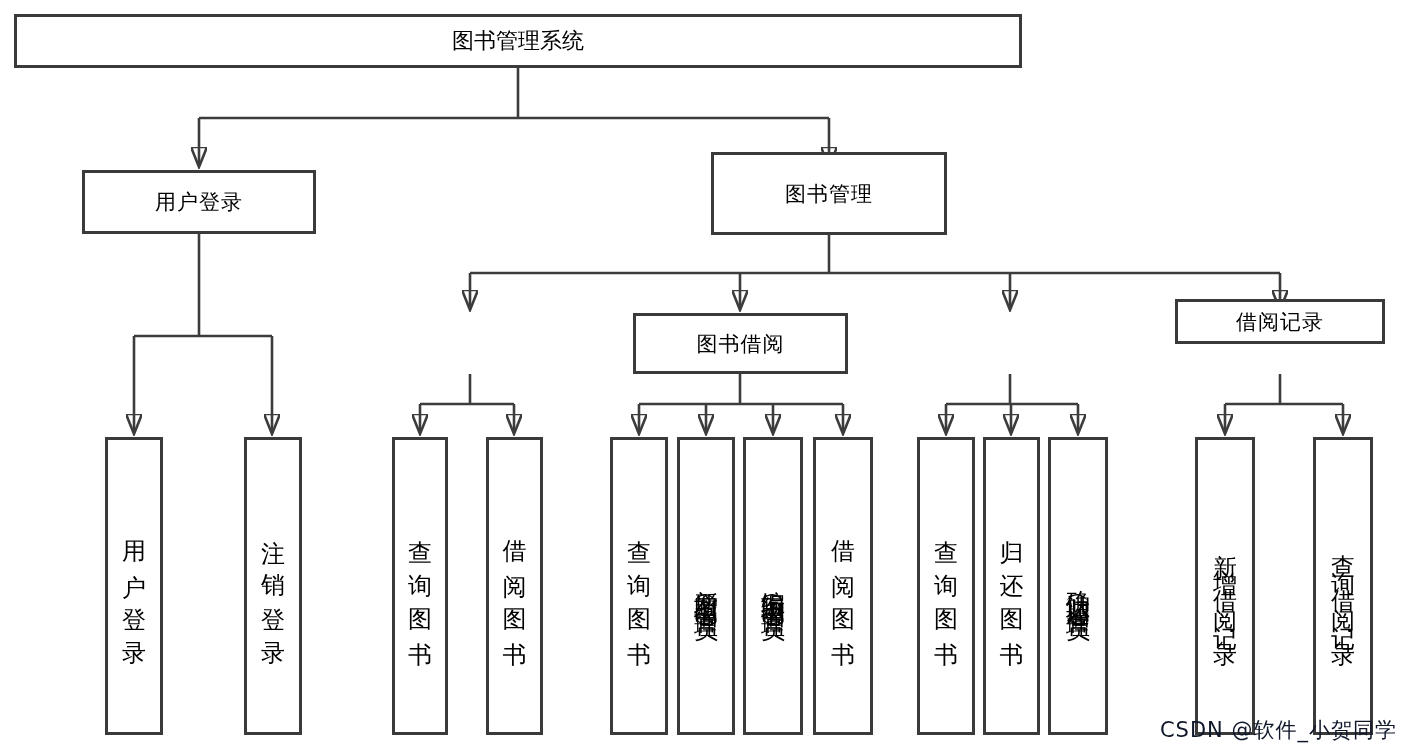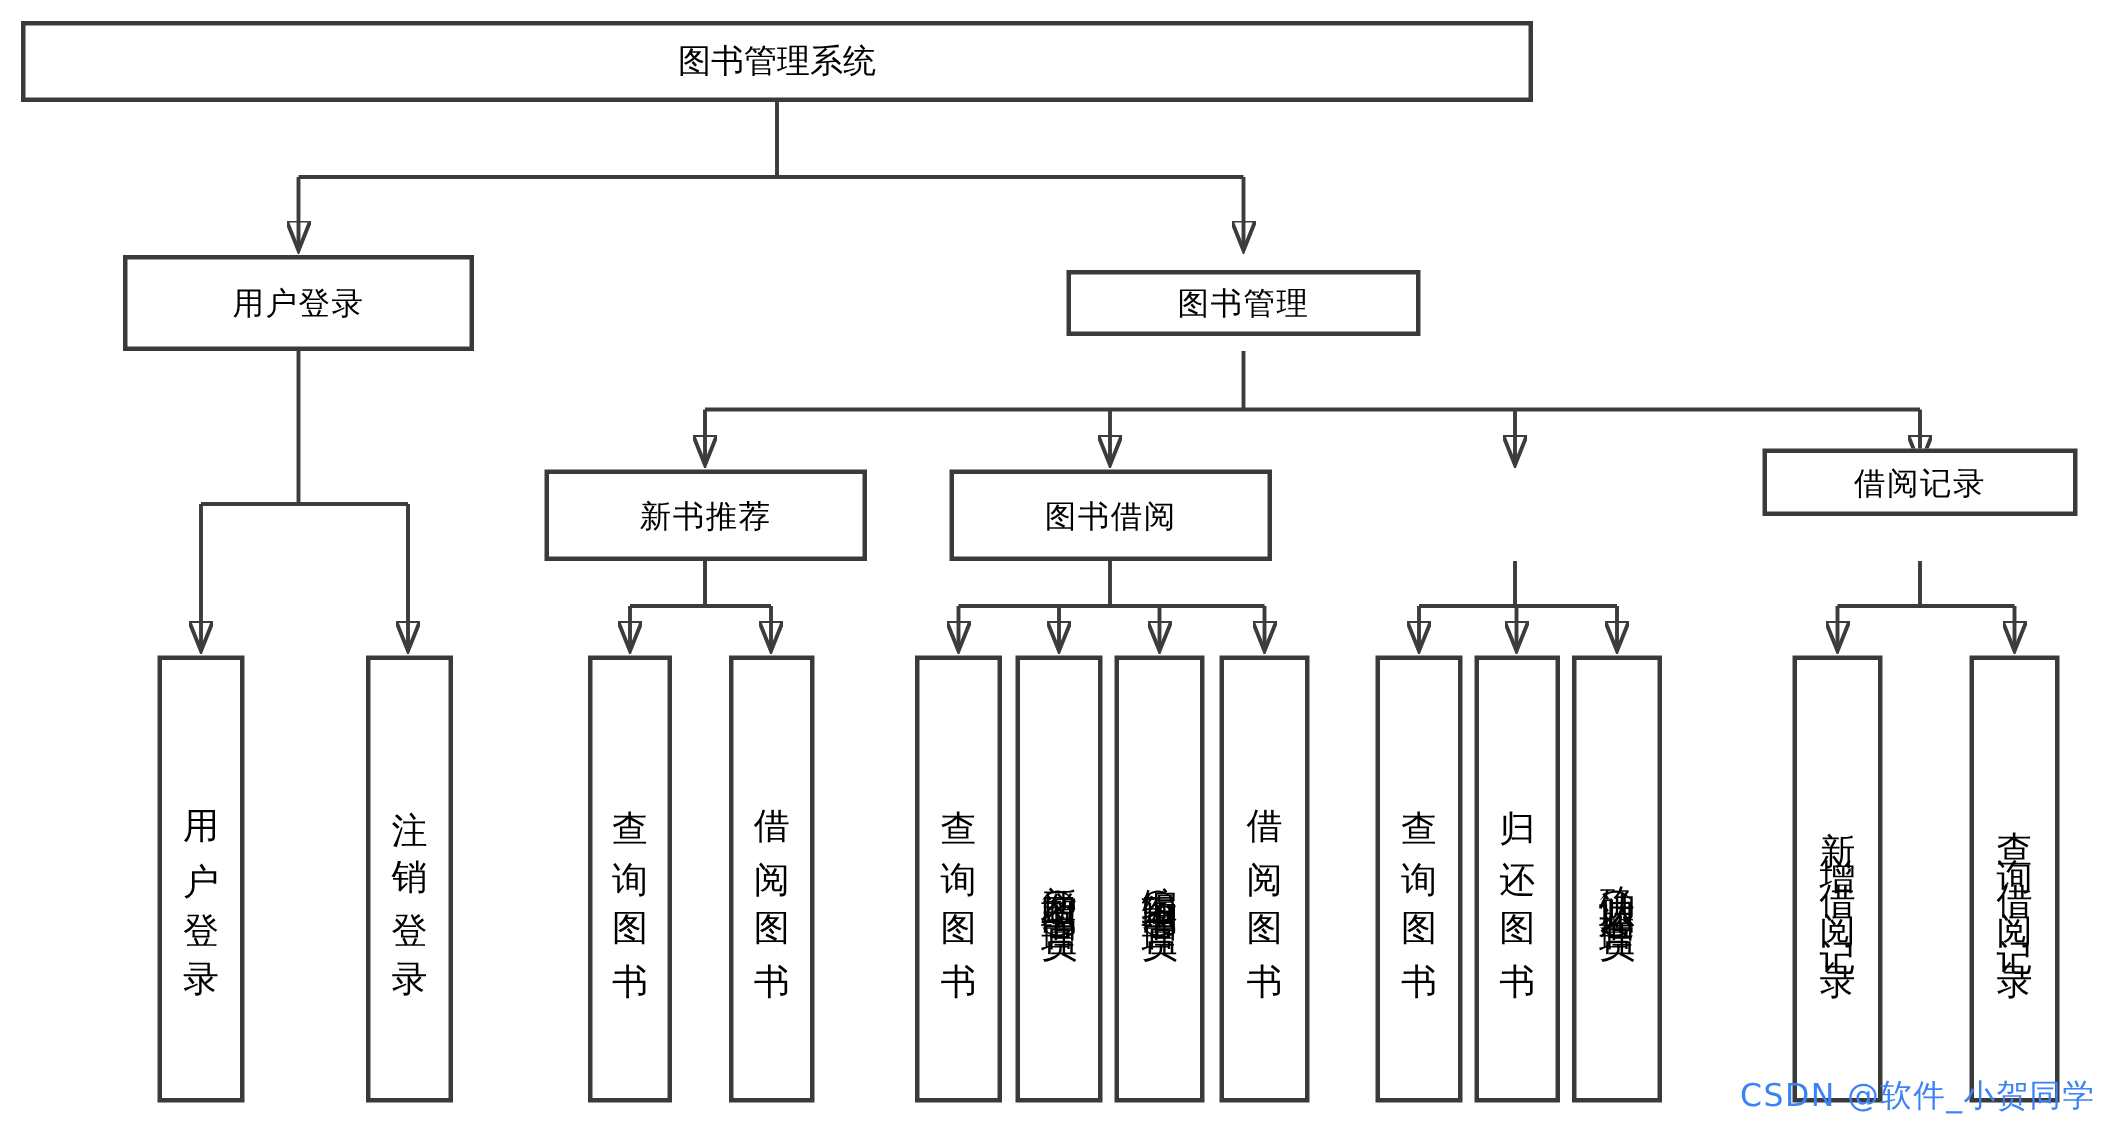--- a/index.html
+++ b/index.html
@@ -38,21 +38,21 @@
     padding-top: 6px;
   }
   .sp4 { letter-spacing: 34px; }   
   .sp6 { letter-spacing: 18px; }   
   .sp9 { letter-spacing: 4px; }    
   .watermark {
     position: absolute;
     right: 8px;
     bottom: 3px;
     font-size: 21px;
-    color: #3b82f6;
+    color: #0f172a;
     letter-spacing: 1px;
     z-index: 5;
     white-space: nowrap;
   }
 </style>
 </head>
 <body>
 
 <div id="canvas">
 
@@ -100,23 +100,22 @@
 
     <path d="M1280,374 V404"></path>
     <path d="M1225,404 H1343"></path>
     <line x1="1225" y1="404" x2="1225" y2="433" marker-end="url(#ah)"></line>
     <line x1="1343" y1="404" x2="1343" y2="433" marker-end="url(#ah)"></line>
   </svg>
 
   <div class="node root-node" style="left:14px; top:14px; width:1008px; height:54px;">图书管理系统</div>
 
   <div class="node h-node" style="left:82px; top:170px; width:234px; height:64px;">用户登录</div>
-  <div class="node h-node" style="left:711px; top:180px; width:236px; height:44px;">图书管理</div>
+  <div class="node h-node" style="left:711px; top:152px; width:236px; height:83px;">图书管理</div>
 
-  <div class="node h-node" style="left:363px; top:313px; width:215px; height:61px;">新书推荐</div>
   <div class="node h-node" style="left:633px; top:313px; width:215px; height:61px;">图书借阅</div>
   <div class="node h-node" style="left:1175px; top:299px; width:210px; height:45px;">借阅记录</div>
 
   <div class="node tall sp4" style="left:105px; top:437px; width:58px; height:298px;">用户登录</div>
   <div class="node tall sp4" style="left:244px; top:437px; width:58px; height:298px;">注销登录</div>
 
   <div class="node tall sp4" style="left:392px; top:437px; width:56px; height:298px;">查询图书</div>
   <div class="node tall sp4" style="left:486px; top:437px; width:57px; height:298px;">借阅图书</div>
 
   <div class="node tall sp4" style="left:610px; top:437px; width:58px; height:298px;">查询图书</div>

